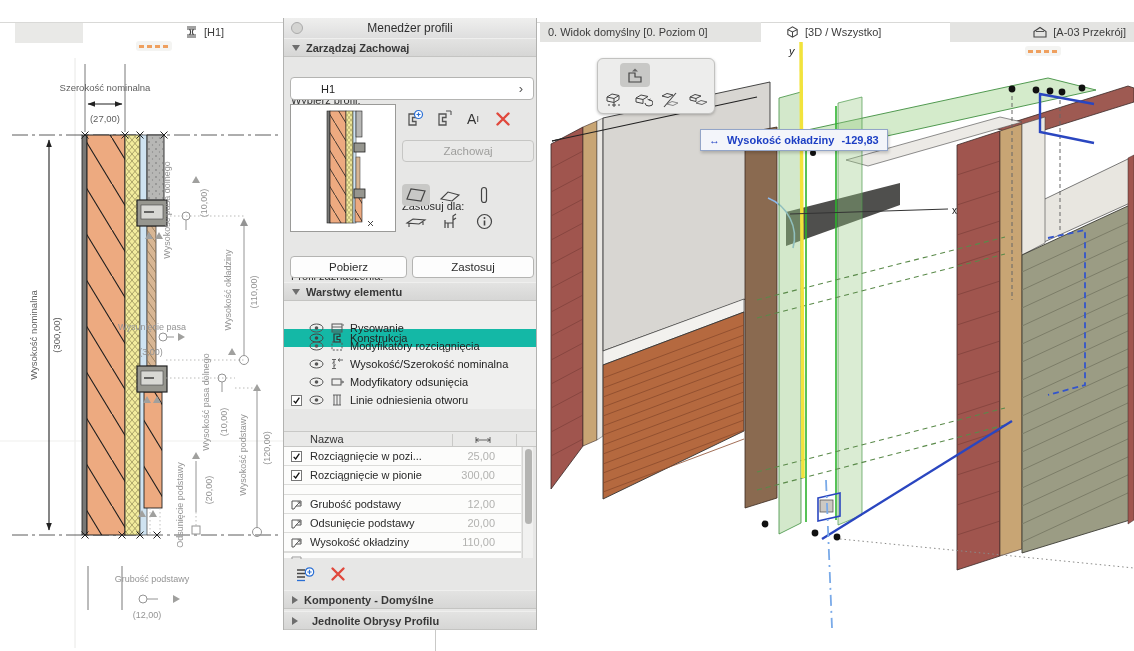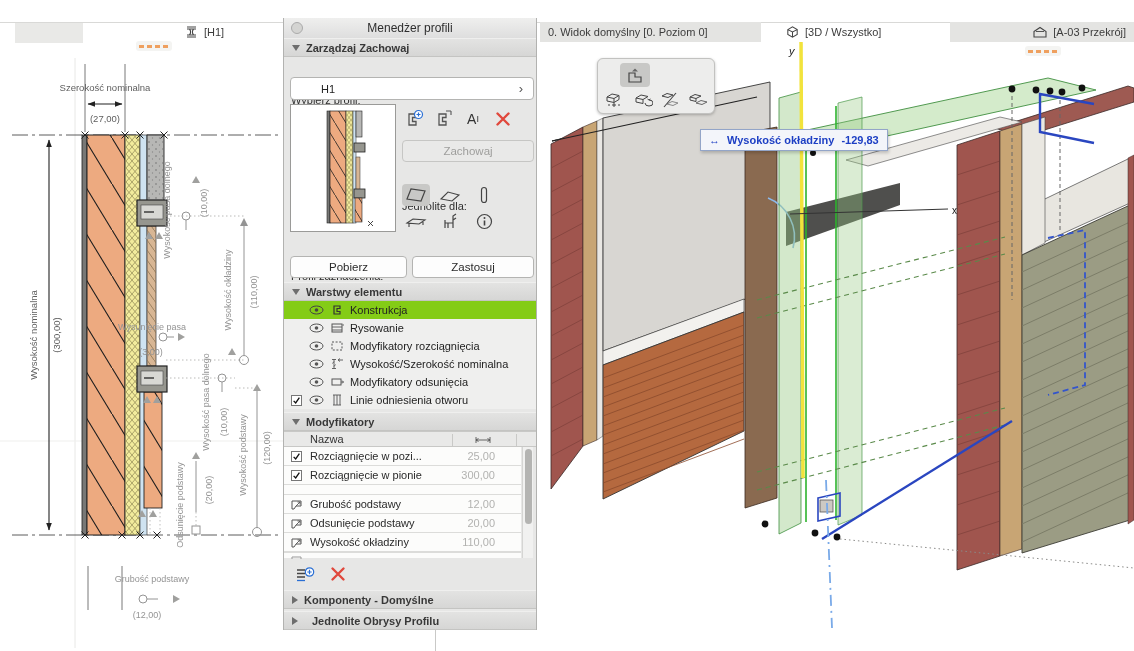--- a/index.html
+++ b/index.html
@@ -26,21 +26,21 @@
   .tri-r{width:0;height:0;border-top:4px solid transparent;border-bottom:4px solid transparent;border-left:6px solid #6e6e6e;}
   .plabel{font-size:11px;color:#2e2e2e;margin-top:32px;}
   .combo{background:#fff;border:1px solid #b4b4b2;border-radius:4px;font-size:11px;color:#222;display:flex;align-items:center;}
   .btn{background:#fdfdfd;border:1px solid #b4b4b2;border-radius:4px;font-size:11.5px;color:#2b2b2b;display:flex;align-items:center;justify-content:center;}
   .btn.dis{background:#e9e9e8;color:#9e9e9c;border-color:#c6c6c4;}
   .icbtn{display:flex;align-items:center;justify-content:center;}
   .icsel{background:#c8c8c6;border-radius:4px;}
   .lrow{left:0;width:100%;height:18px;display:flex;align-items:center;font-size:11px;color:#222;}
   .lrow .txt{margin-left:6px;}
   .listbg{background:#efefee;}
-  .selrow{background:#84cc16;}
+  .selrow{background:#14b8a6;margin-top:28px;}
   .tblhdr{background:#e9e9e8;border-top:1px solid #c8c8c6;border-bottom:1px solid #c8c8c6;font-size:11px;color:#333;}
   .trow{background:#fcfcfb;border-bottom:1px solid #dcdcda;display:flex;align-items:center;font-size:11px;color:#2a2a2a;box-sizing:border-box;}
   .tval{position:absolute;right:26px;color:#b2b2b0;font-size:11px;}
   .cbx{width:11px;height:11px;background:#fff;border:1px solid #777;box-sizing:border-box;display:inline-flex;align-items:center;justify-content:center;}
   .sbar{background:#f1f1f0;border-left:1px solid #d5d5d3;}
   .sthumb{background:#b4b4b2;border-radius:4px;}
   
   #palette{left:597px;top:58px;width:116px;height:54px;background:#ededec;border:1px solid #c2c2c0;border-radius:6px;box-shadow:0 1px 3px rgba(0,0,0,.25);}
   #tooltip{left:700px;top:129px;height:20px;background:#f3f5fa;border:1px solid #93a5c8;box-shadow:1px 2px 3px rgba(0,0,0,.2);display:flex;align-items:center;gap:7px;padding:0 8px;font-size:11px;font-weight:bold;color:#1d3fc4;white-space:nowrap;}
   .belowline{left:435px;top:630px;width:1px;height:21px;background:#c9c9c7;}
@@ -259,21 +259,21 @@
         <sup style="font-size:9px;">I</sup>
     </div>
     <div class="abs icbtn" style="left:207px;top:90px;width:24px;height:22px;">
       <svg width="16" height="16" viewBox="0 0 16 16">
           <path d="M2.5,2.5 L13.5,13.5 M13.5,2.5 L2.5,13.5" stroke="#e0483c" stroke-width="2.4" stroke-linecap="round"></path>
         </svg>
     </div>
 
     <div class="abs btn dis" style="left:118px;top:122px;width:130px;height:20px;">Zachowaj</div>
 
-    <div class="abs plabel" style="left:118px;top:150px;">Jednolite dla:</div>
+    <div class="abs plabel" style="left:118px;top:150px;">Zastosuj dla:</div>
 
     <div class="abs icbtn icsel" style="left:118px;top:166px;width:28px;height:22px;">
       <svg width="22" height="16" viewBox="0 0 22 16">
           <path d="M2,13 L6,3 L20,5 L16,15 Z" stroke="#444" stroke-width="1.2" fill="none" transform="translate(0,-1)"></path>
         </svg>
     </div>
     <div class="abs icbtn" style="left:152px;top:166px;width:28px;height:22px;">
       <svg width="22" height="16" viewBox="0 0 22 16">
           <path d="M2,12 L9,5 L20,8 L13,14 Z" stroke="#444" stroke-width="1.1" fill="none"></path>
         </svg>
@@ -373,24 +373,20 @@
             <ellipse cx="7.5" cy="5" rx="6.5" ry="4" stroke="#555" fill="none" stroke-width="1"></ellipse>
             <circle cx="7.5" cy="5" r="1.8" fill="#555"></circle>
           </svg>
         <svg style="margin-left:6px" width="14" height="12" viewBox="0 0 14 12">
             <path d="M4,1 V11 M7,1 V11 M10,1 V11 M3,1 H11 M3,11 H11" stroke="#555" stroke-width="0.9"></path>
           </svg>
         <span class="txt">Linie odniesienia otworu</span>
       </div>
     </div>
 
-    <div class="abs hdr" style="top:394px;">
-      <span class="tri-d"></span>
-      <span>Modyfikatory</span>
-    </div>
 
     <div class="abs tblhdr" style="left:0;top:413px;width:100%;height:16px;box-sizing:border-box;">
       <span class="abs" style="left:26px;top:1px;">Nazwa</span>
       <svg class="abs" style="left:190px;top:4px;" width="18" height="8" viewBox="0 0 18 8">
           <path d="M2,1 V7 M16,1 V7 M2,4 H16 M4.5,2.5 L2,4 l2.5,1.5 M13.5,2.5 L16,4 l-2.5,1.5" stroke="#555" stroke-width="0.9" fill="none"></path>
         </svg>
       <div class="abs" style="left:168px;top:2px;width:1px;height:12px;background:#c9c9c7;"></div>
       <div class="abs" style="left:232px;top:2px;width:1px;height:12px;background:#c9c9c7;"></div>
     </div>
     <div class="abs" style="left:0;top:429px;width:237px;height:111px;background:#fcfcfb;">

